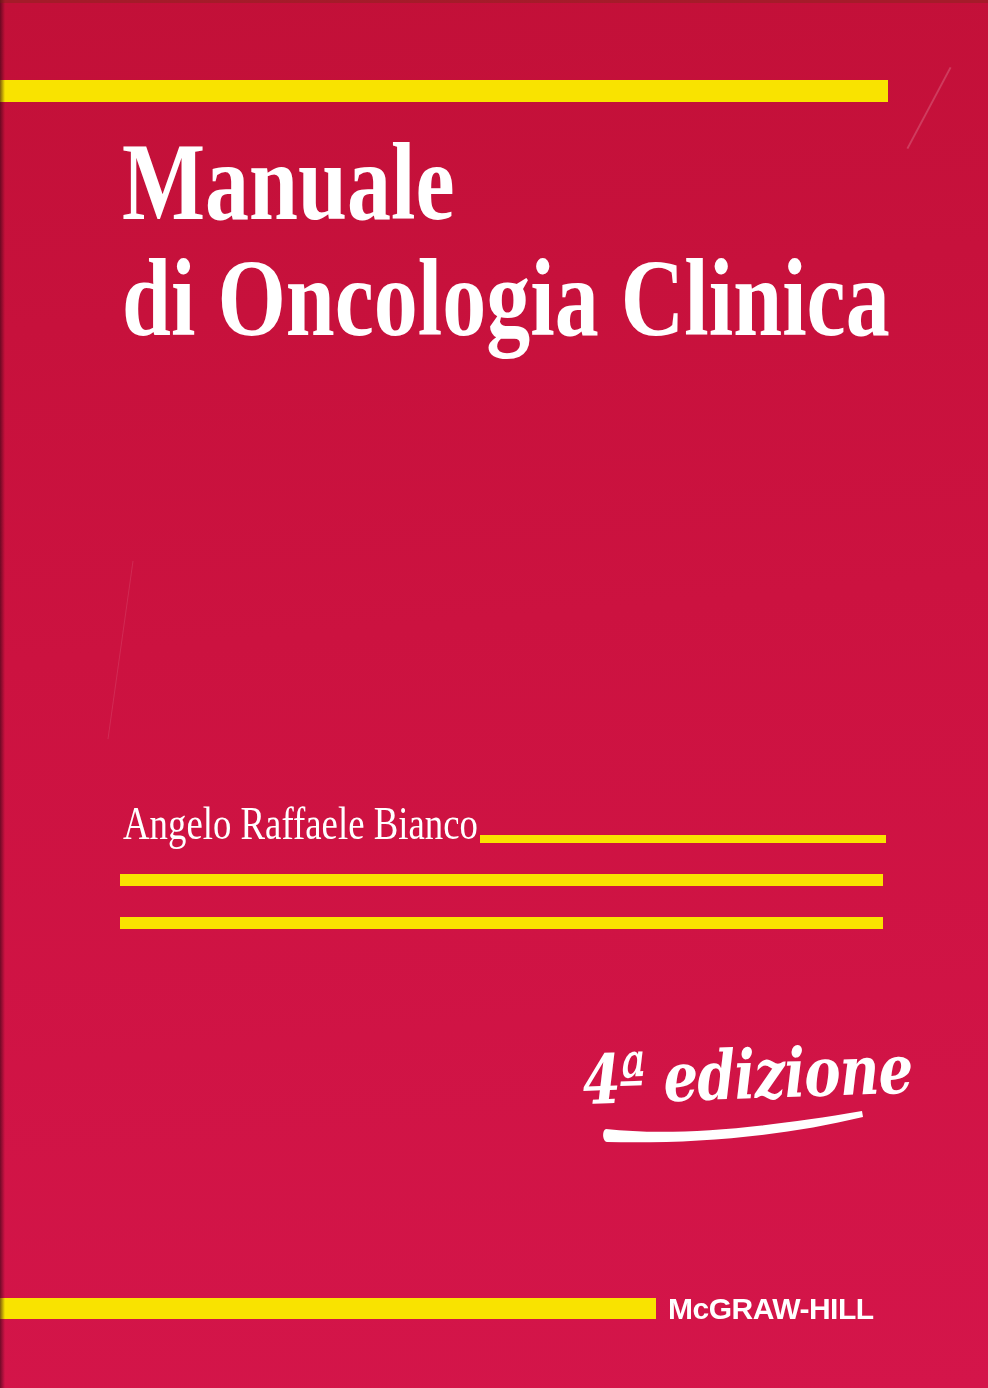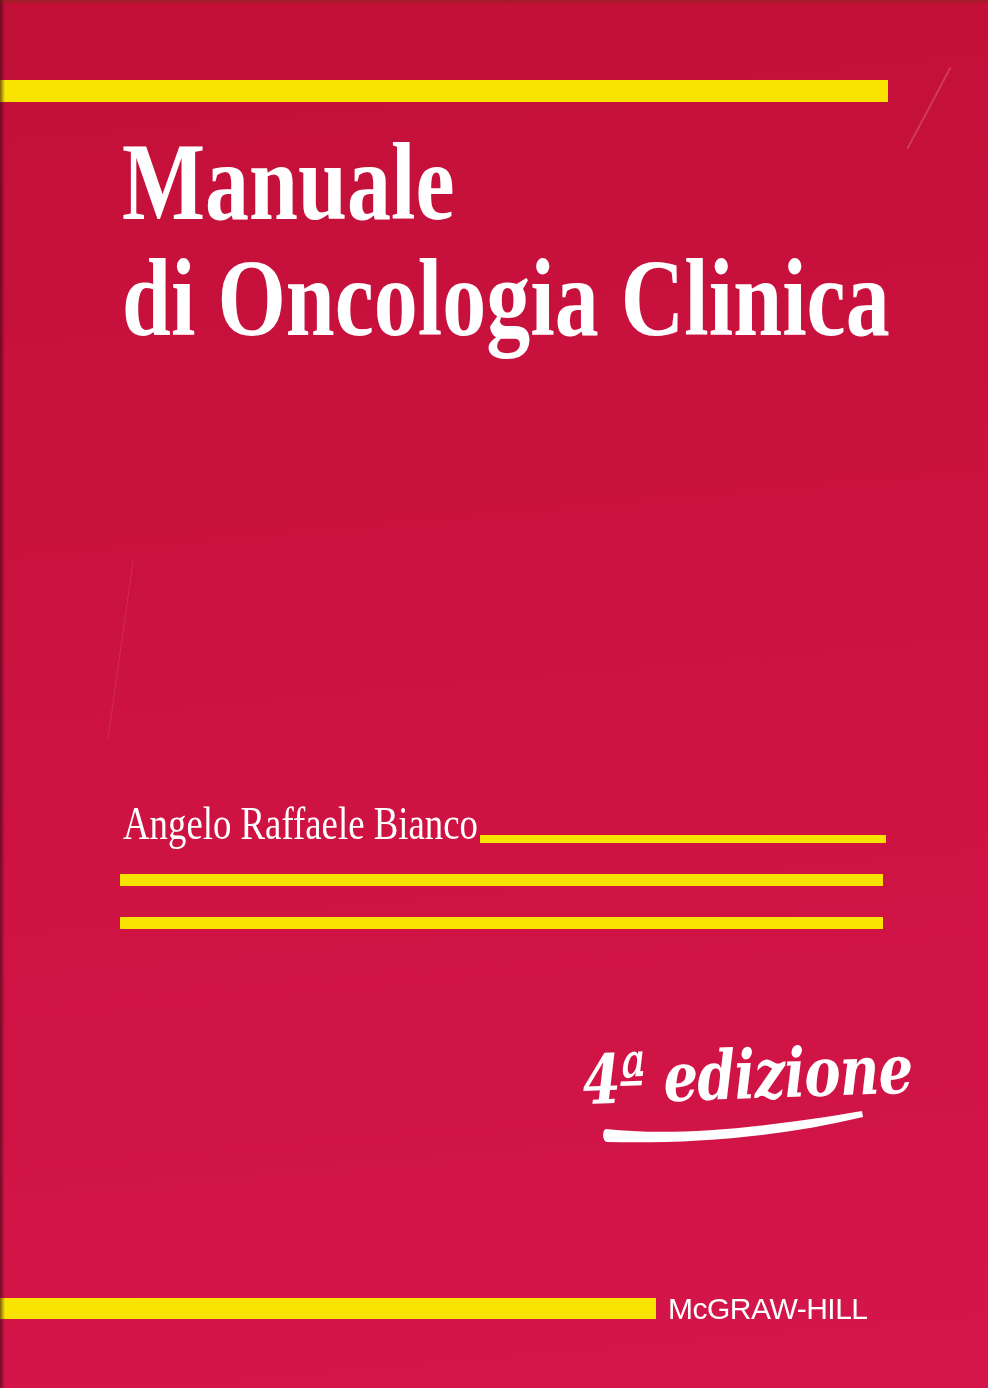--- a/index.html
+++ b/index.html
@@ -46,21 +46,21 @@
     color:#fff;font-family:"DejaVu Serif",serif;
     font-style:italic;font-weight:bold;font-size:68px;line-height:1.2;
     letter-spacing:-1px;white-space:nowrap;
     transform:rotate(-2deg) scaleX(0.8);transform-origin:left bottom;
   }
   .swoosh{position:absolute;left:600px;top:1110px;width:265px;height:36px;}
   
   .publisher{
     position:absolute;left:668px;top:1292px;
     color:#fff;font-family:"Liberation Sans",sans-serif;
-    font-weight:normal;font-size:30px;letter-spacing:-0.5px;white-space:nowrap;
+    font-weight:bold;font-size:30px;letter-spacing:-0.5px;white-space:nowrap;
   }
 </style>
 </head>
 <body>
 
 <div class="cover">
 
   <div class="bar bar-top"></div>
 
   <h1 class="title">

